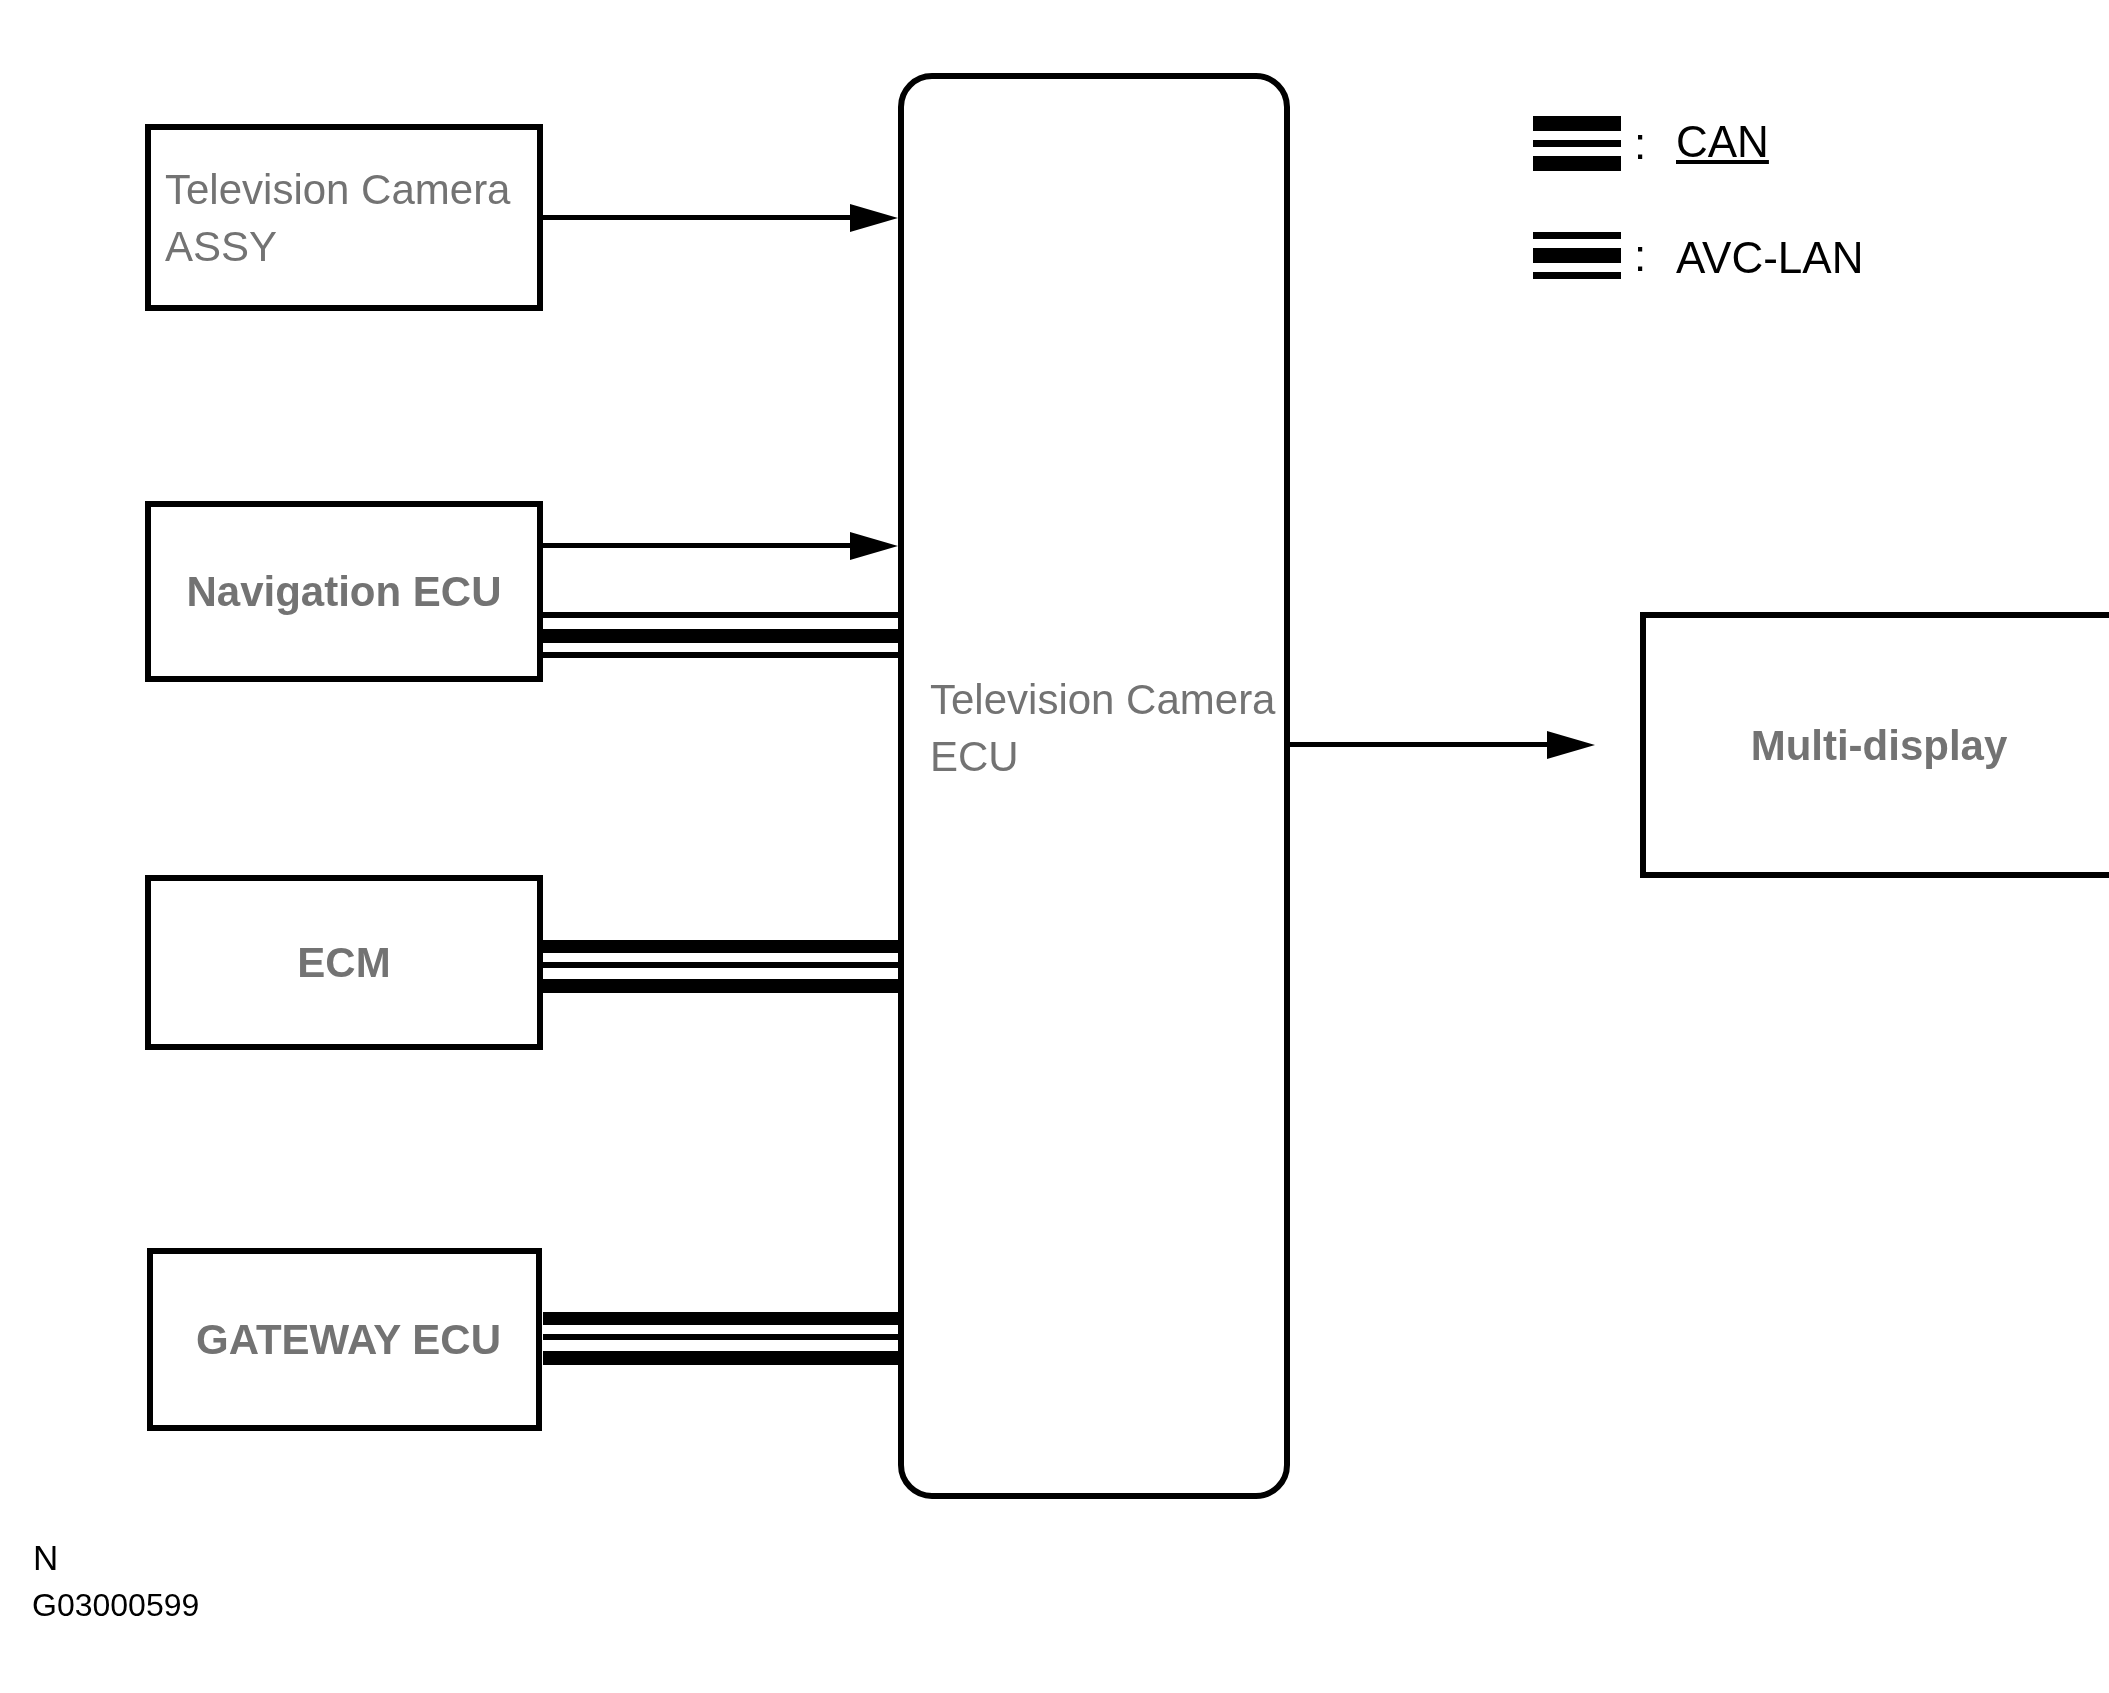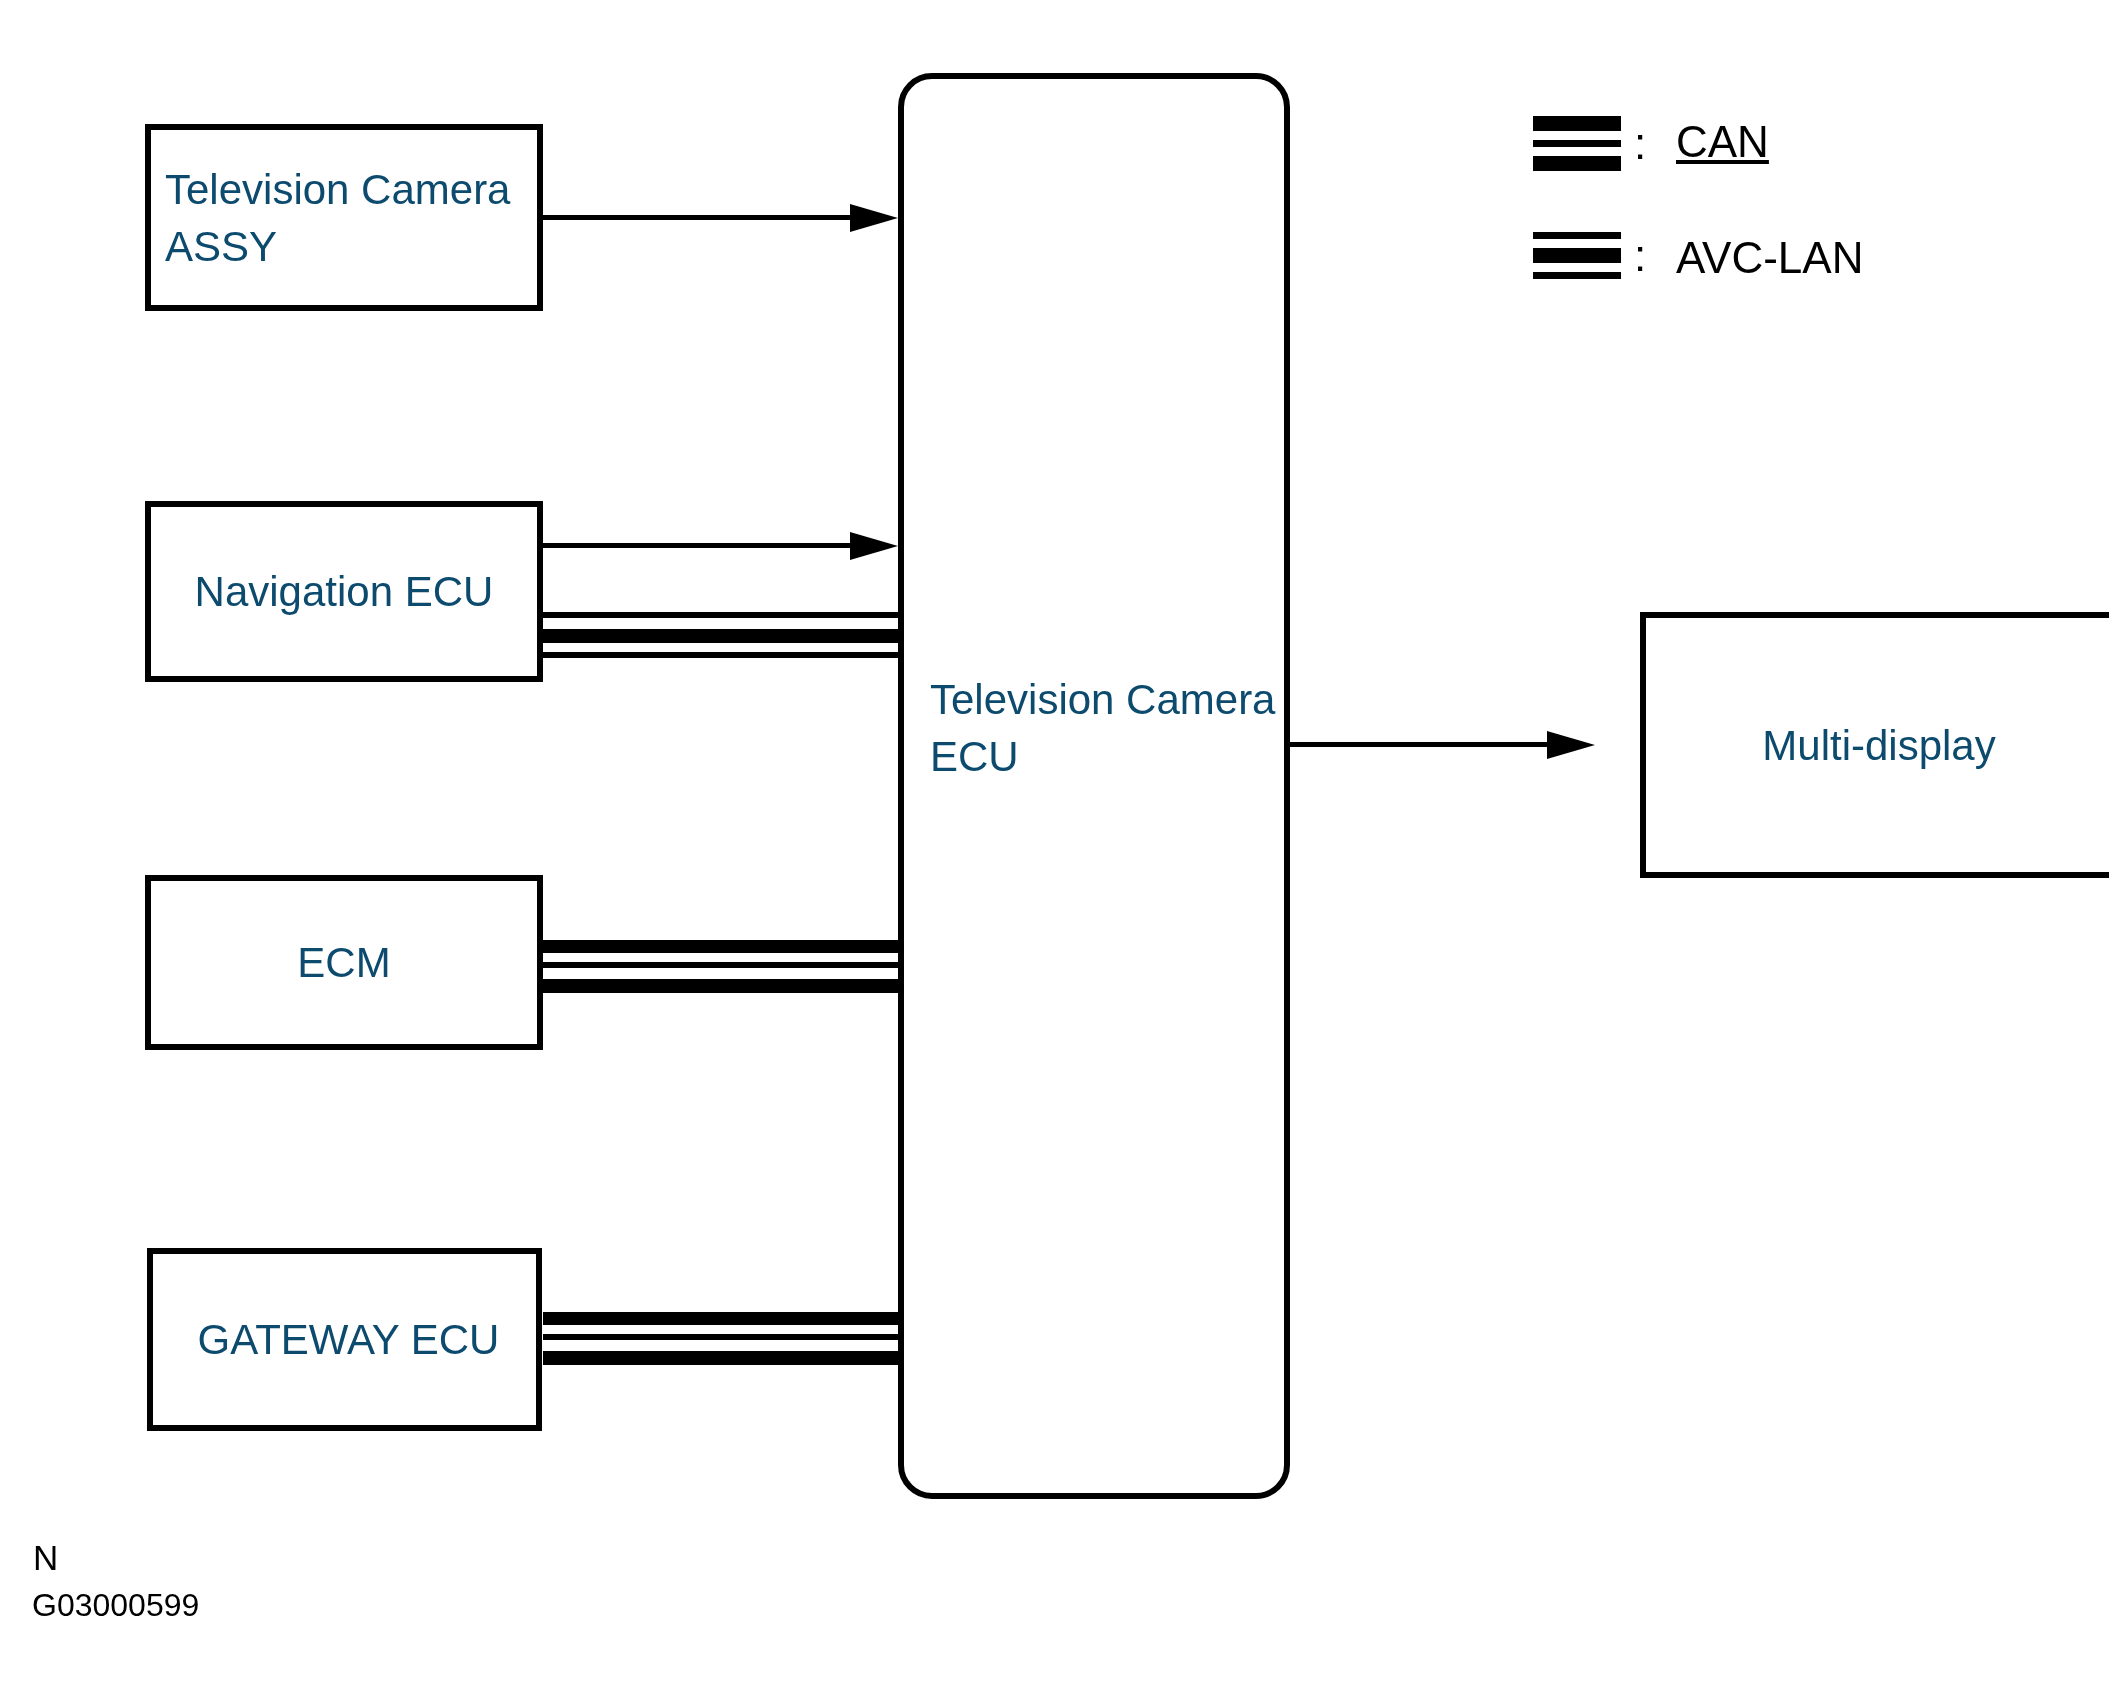--- a/index.html
+++ b/index.html
@@ -21,23 +21,23 @@
   .node {
     position: absolute;
     box-sizing: border-box;
     border: 6px solid #000000;
     background: #ffffff;
     display: flex;
     flex-direction: column;
     justify-content: center;
     font-size: 42px;
     line-height: 57px;
-    color: #0c4a6e;
-  }
-  .node.center-text { align-items: center; text-align: right; }
+    color: #737373;
+  }
+  .node.center-text { align-items: center; text-align: right; font-weight: bold; }
   .node.left-text   { align-items: flex-start; text-align: left; padding-left: 14px; }
 
   .node-tca     { left: 145px; top: 124px;  width: 398px; height: 187px; }
   .node-nav     { left: 145px; top: 501px;  width: 398px; height: 181px; }
   .node-ecm     { left: 145px; top: 875px;  width: 398px; height: 175px; }
   .node-gateway { left: 147px; top: 1248px; width: 395px; height: 183px; padding-left: 8px; }
   .node-multi   { left: 1640px; top: 612px; width: 478px; height: 266px; }
 
   .node-center {
     left: 898px; top: 73px; width: 392px; height: 1426px;

